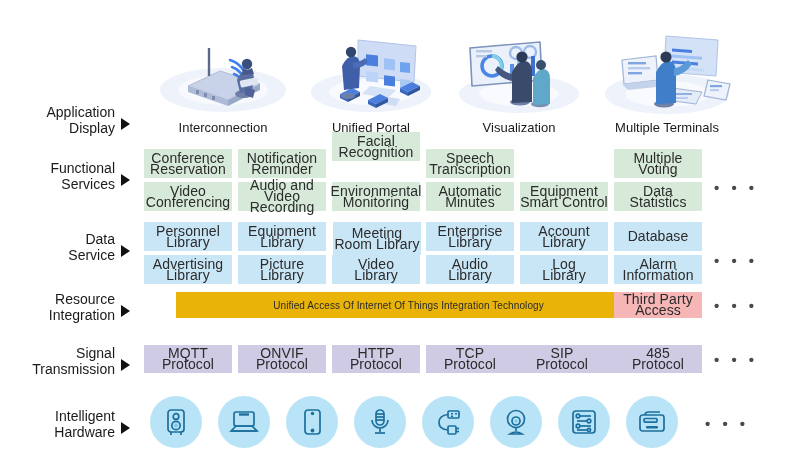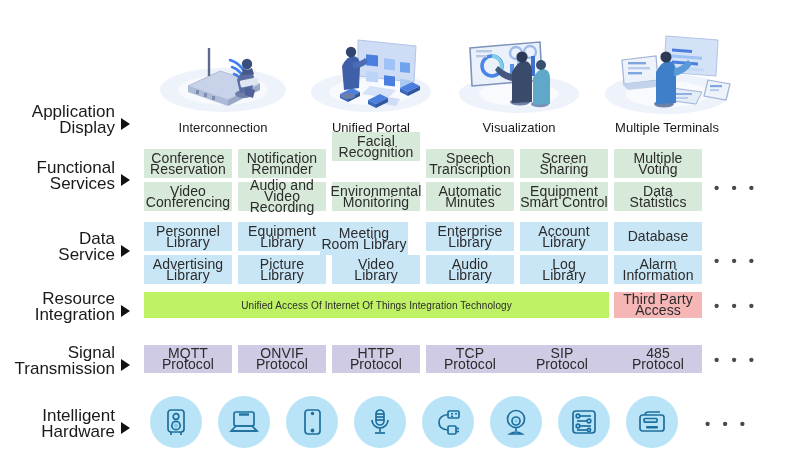--- a/index.html
+++ b/index.html
@@ -10,21 +10,21 @@
     overflow:hidden;
     position:relative;
   }
   #stage{position:relative;width:800px;height:472px;}
 
   
   .row-label{
     position:absolute;
     left:0;width:115px;
     text-align:right;
-    font-size:17px;
+    font-size:14px;
     color:#1a1a1a;
     line-height:16px;
     white-space:pre-line;
   }
   .row-arrow{
     position:absolute;
     left:121px;
     width:0;height:0;
     border-left:9px solid #111;
     border-top:6px solid transparent;
@@ -41,21 +41,21 @@
     text-align:center;
     font-size:14px;
     line-height:11px;
     color:#2b2b2b;
     white-space:pre-line;
     letter-spacing:.1px;
   }
   .cell.green{background:#d7ead9;}
   .cell.blue {background:#c9e6f7;}
   .cell.purple{background:#cfcbe4;}
-  .cell.grey {background:#bef264;}
+  .cell.grey {background:#eab308;margin-left:32px;}
   .cell.pink {background:#f6b6b6;}
   .cell.wide-grey{font-size:10px;}
 
   
   .dots{
     position:absolute;
     font-size:15px;
     letter-spacing:4px;
     color:#4a4a4a;
     line-height:1;
@@ -234,22 +234,20 @@
   <div class="app-caption" style="left:592px;top:120px;">Multiple Terminals</div>
 
   <div class="cell green" style="left:144px;top:149px;width:88px;height:29px;">Conference
 Reservation</div>
   <div class="cell green" style="left:238px;top:149px;width:88px;height:29px;">Notification
 Reminder</div>
   <div class="cell green" style="left:332px;top:132px;width:88px;height:29px;">Facial
 Recognition</div>
   <div class="cell green" style="left:426px;top:149px;width:88px;height:29px;">Speech
 Transcription</div>
-  <div class="cell green" style="left:520px;top:149px;width:88px;height:29px;">Screen
-Sharing</div>
   <div class="cell green" style="left:614px;top:149px;width:88px;height:29px;">Multiple
 Voting</div>
 
   <div class="cell green" style="left:144px;top:182px;width:88px;height:29px;">Video
 Conferencing</div>
   <div class="cell green" style="left:238px;top:182px;width:88px;height:29px;">Audio and
 Video Recording</div>
   <div class="cell green" style="left:332px;top:182px;width:88px;height:29px;">Environmental
 Monitoring</div>
   <div class="cell green" style="left:426px;top:182px;width:88px;height:29px;">Automatic
@@ -258,21 +256,21 @@
 Smart Control</div>
   <div class="cell green" style="left:614px;top:182px;width:88px;height:29px;">Data
 Statistics</div>
 
   <div class="dots" style="left:714px;top:180px;">• • •</div>
 
   <div class="cell blue" style="left:144px;top:222px;width:88px;height:29px;">Personnel
 Library</div>
   <div class="cell blue" style="left:238px;top:222px;width:88px;height:29px;">Equipment
 Library</div>
-  <div class="cell blue" style="left:320px;top:222px;width:88px;height:33px;">Meeting
+  <div class="cell blue" style="left:333px;top:222px;width:88px;height:33px;">Meeting
 Room Library</div>
   <div class="cell blue" style="left:426px;top:222px;width:88px;height:29px;">Enterprise
 Library</div>
   <div class="cell blue" style="left:520px;top:222px;width:88px;height:29px;">Account
 Library</div>
   <div class="cell blue" style="left:614px;top:222px;width:88px;height:29px;">Database</div>
 
   <div class="cell blue" style="left:144px;top:255px;width:88px;height:29px;">Advertising
 Library</div>
   <div class="cell blue" style="left:238px;top:255px;width:88px;height:29px;">Picture

